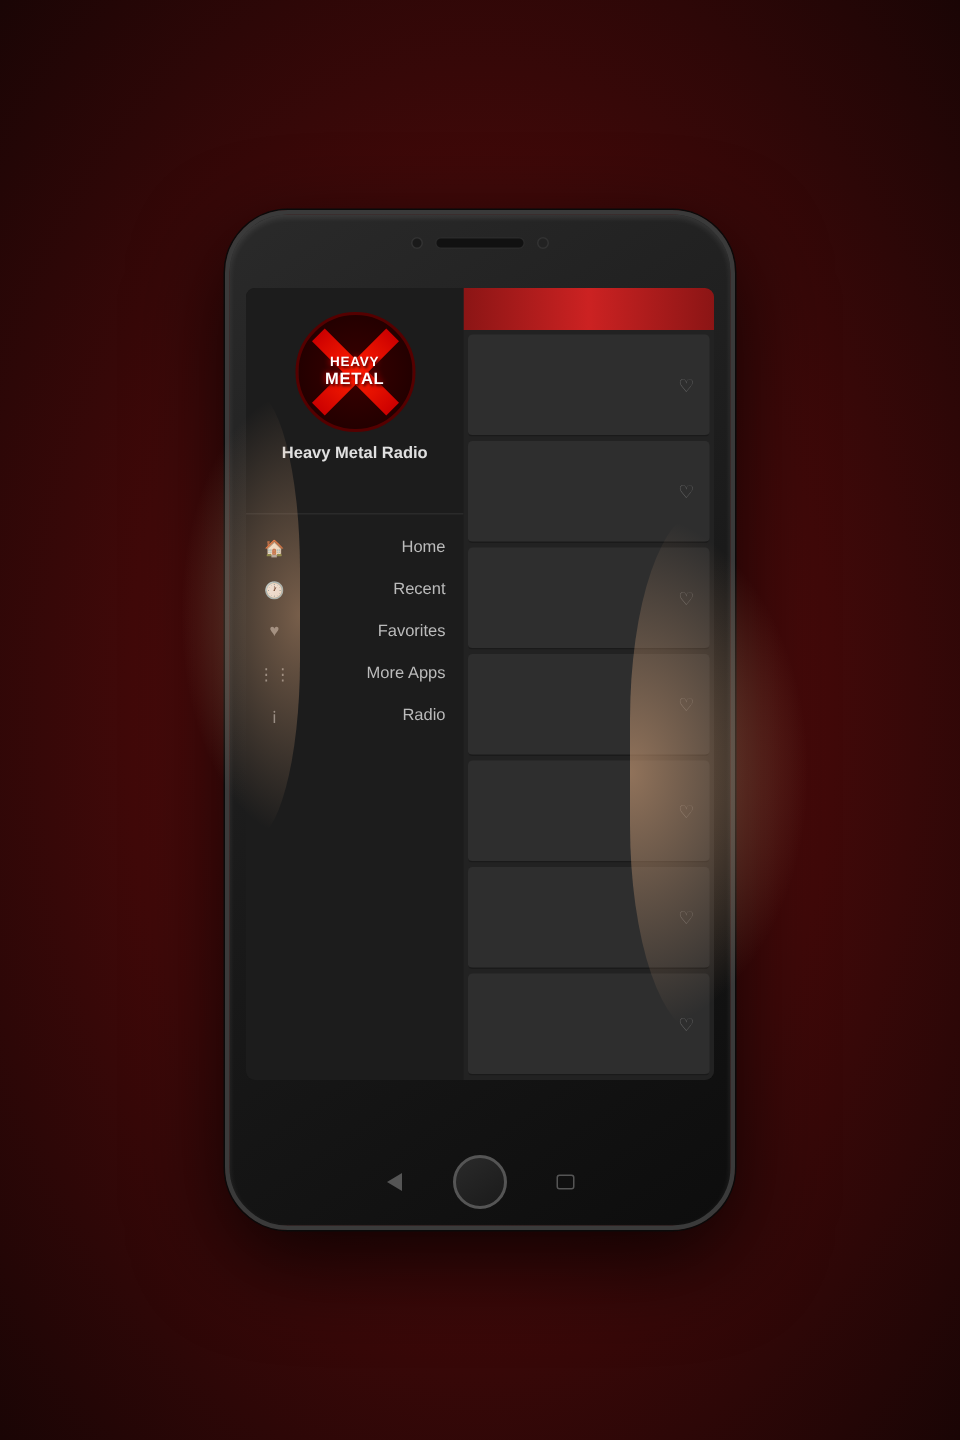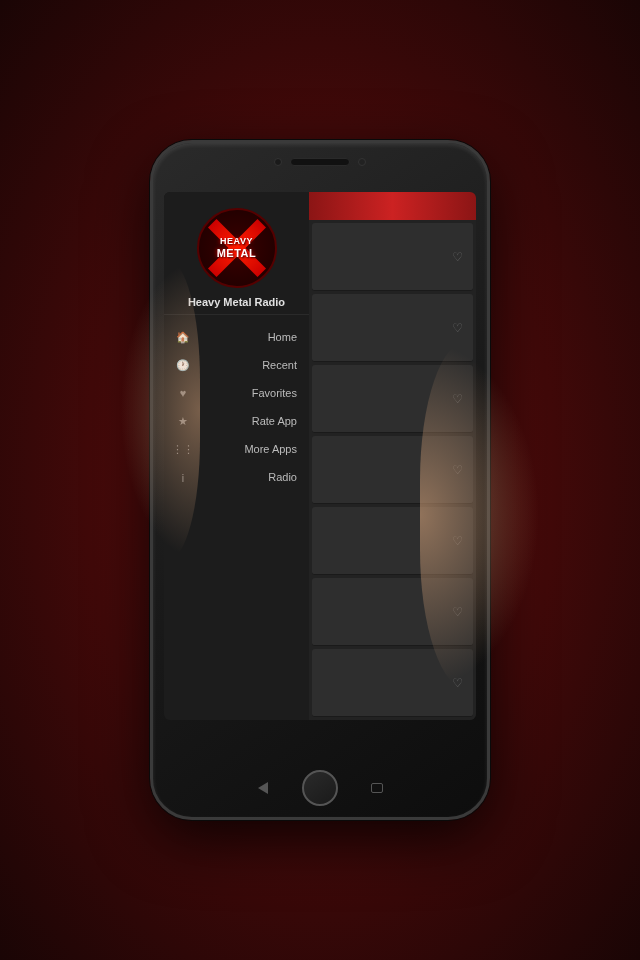--- a/index.html
+++ b/index.html
@@ -78,21 +78,21 @@
     
     .sidebar {
       width: 145px;
       background: #1c1c1c;
       display: flex;
       flex-direction: column;
       flex-shrink: 0;
     }
 
     .sidebar-logo-area {
-      padding: 16px 12px 0;
+      padding: 16px 12px 28px;
       display: flex;
       flex-direction: column;
       align-items: center;
       border-bottom: 1px solid #2a2a2a;
     }
 
     .logo-circle {
       width: 80px;
       height: 80px;
       border-radius: 50%;
@@ -322,24 +322,20 @@
             <span class="menu-icon">🏠</span>
             <span class="menu-label">Home</span>
           </div>
           <div class="menu-item">
             <span class="menu-icon">🕐</span>
             <span class="menu-label">Recent</span>
           </div>
           <div class="menu-item">
             <span class="menu-icon">♥</span>
             <span class="menu-label">Favorites</span>
-          </div>
-          <div class="menu-item">
-            <span class="menu-icon">★</span>
-            <span class="menu-label">Rate App</span>
           </div>
           <div class="menu-item">
             <span class="menu-icon">⋮⋮</span>
             <span class="menu-label">More Apps</span>
           </div>
           <div class="menu-item">
             <span class="menu-icon">ℹ</span>
             <span class="menu-label">Radio</span>
           </div>
         </nav>

